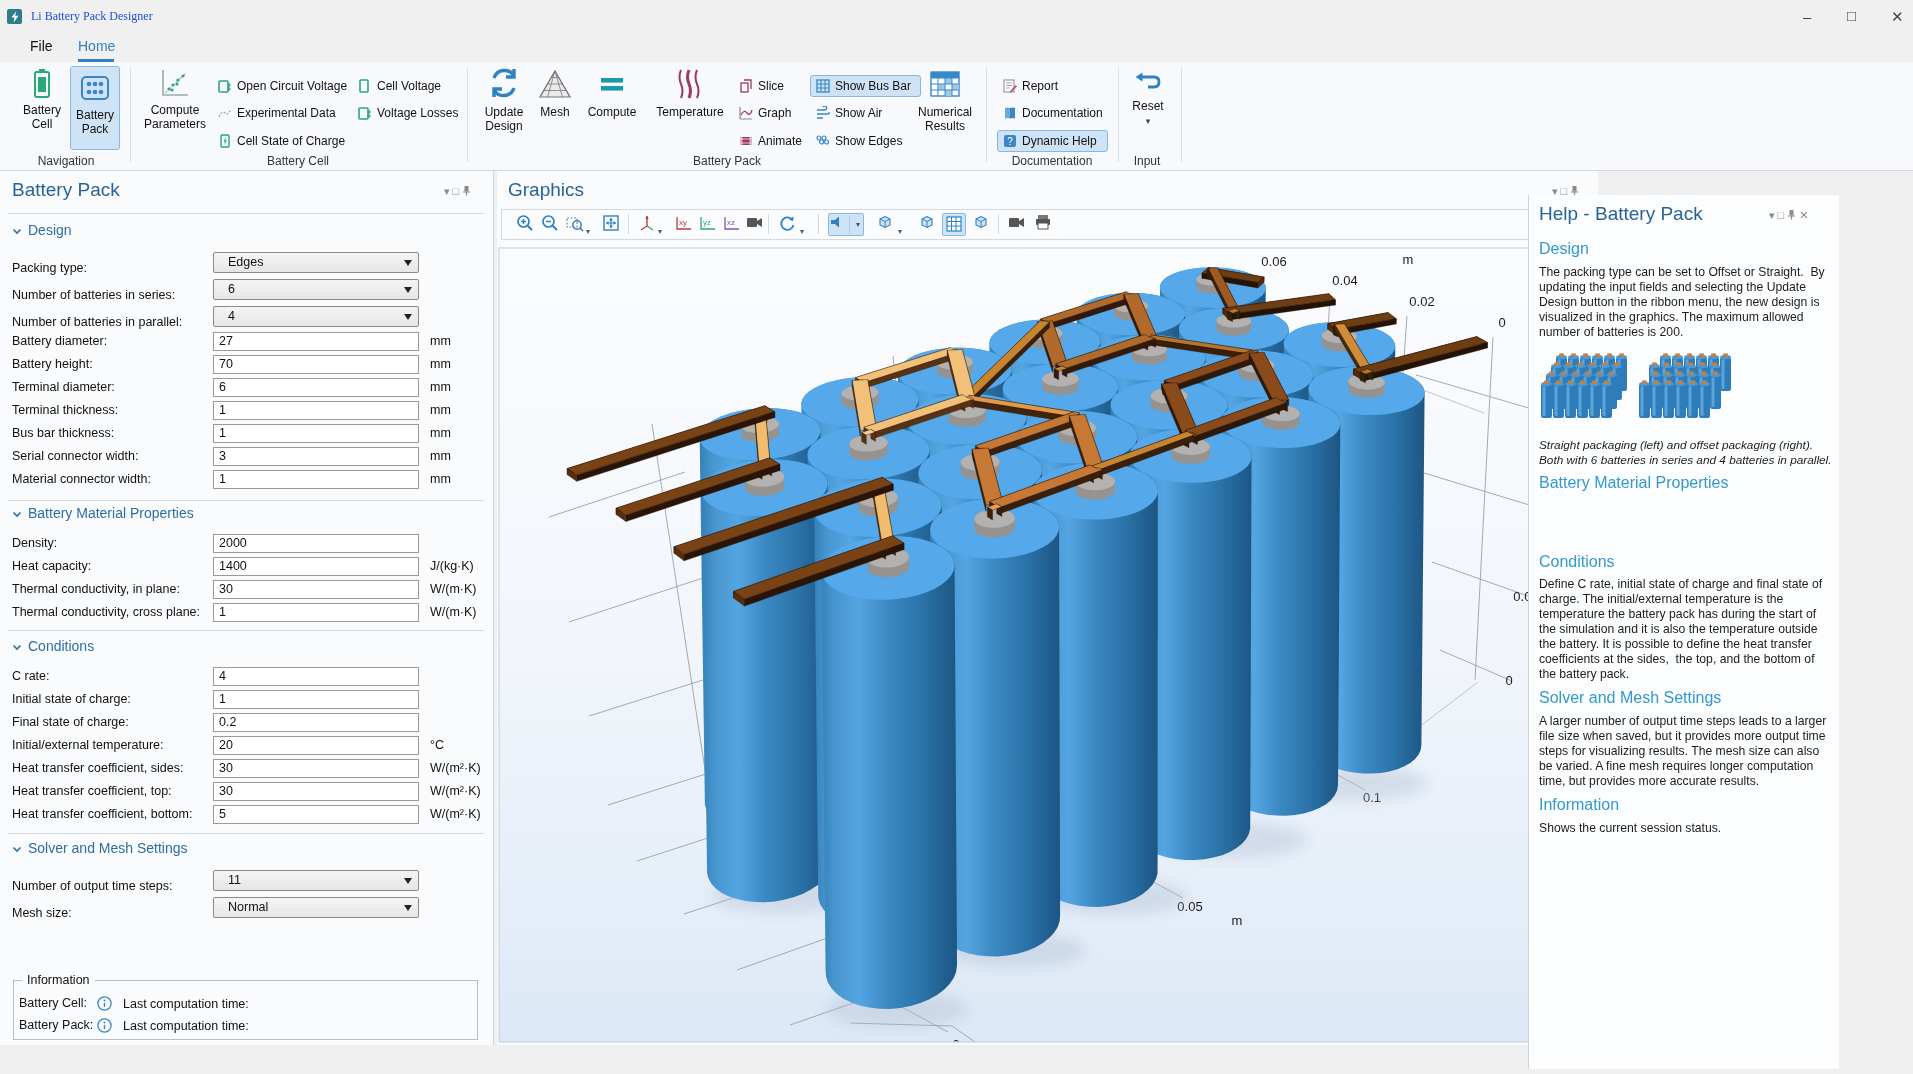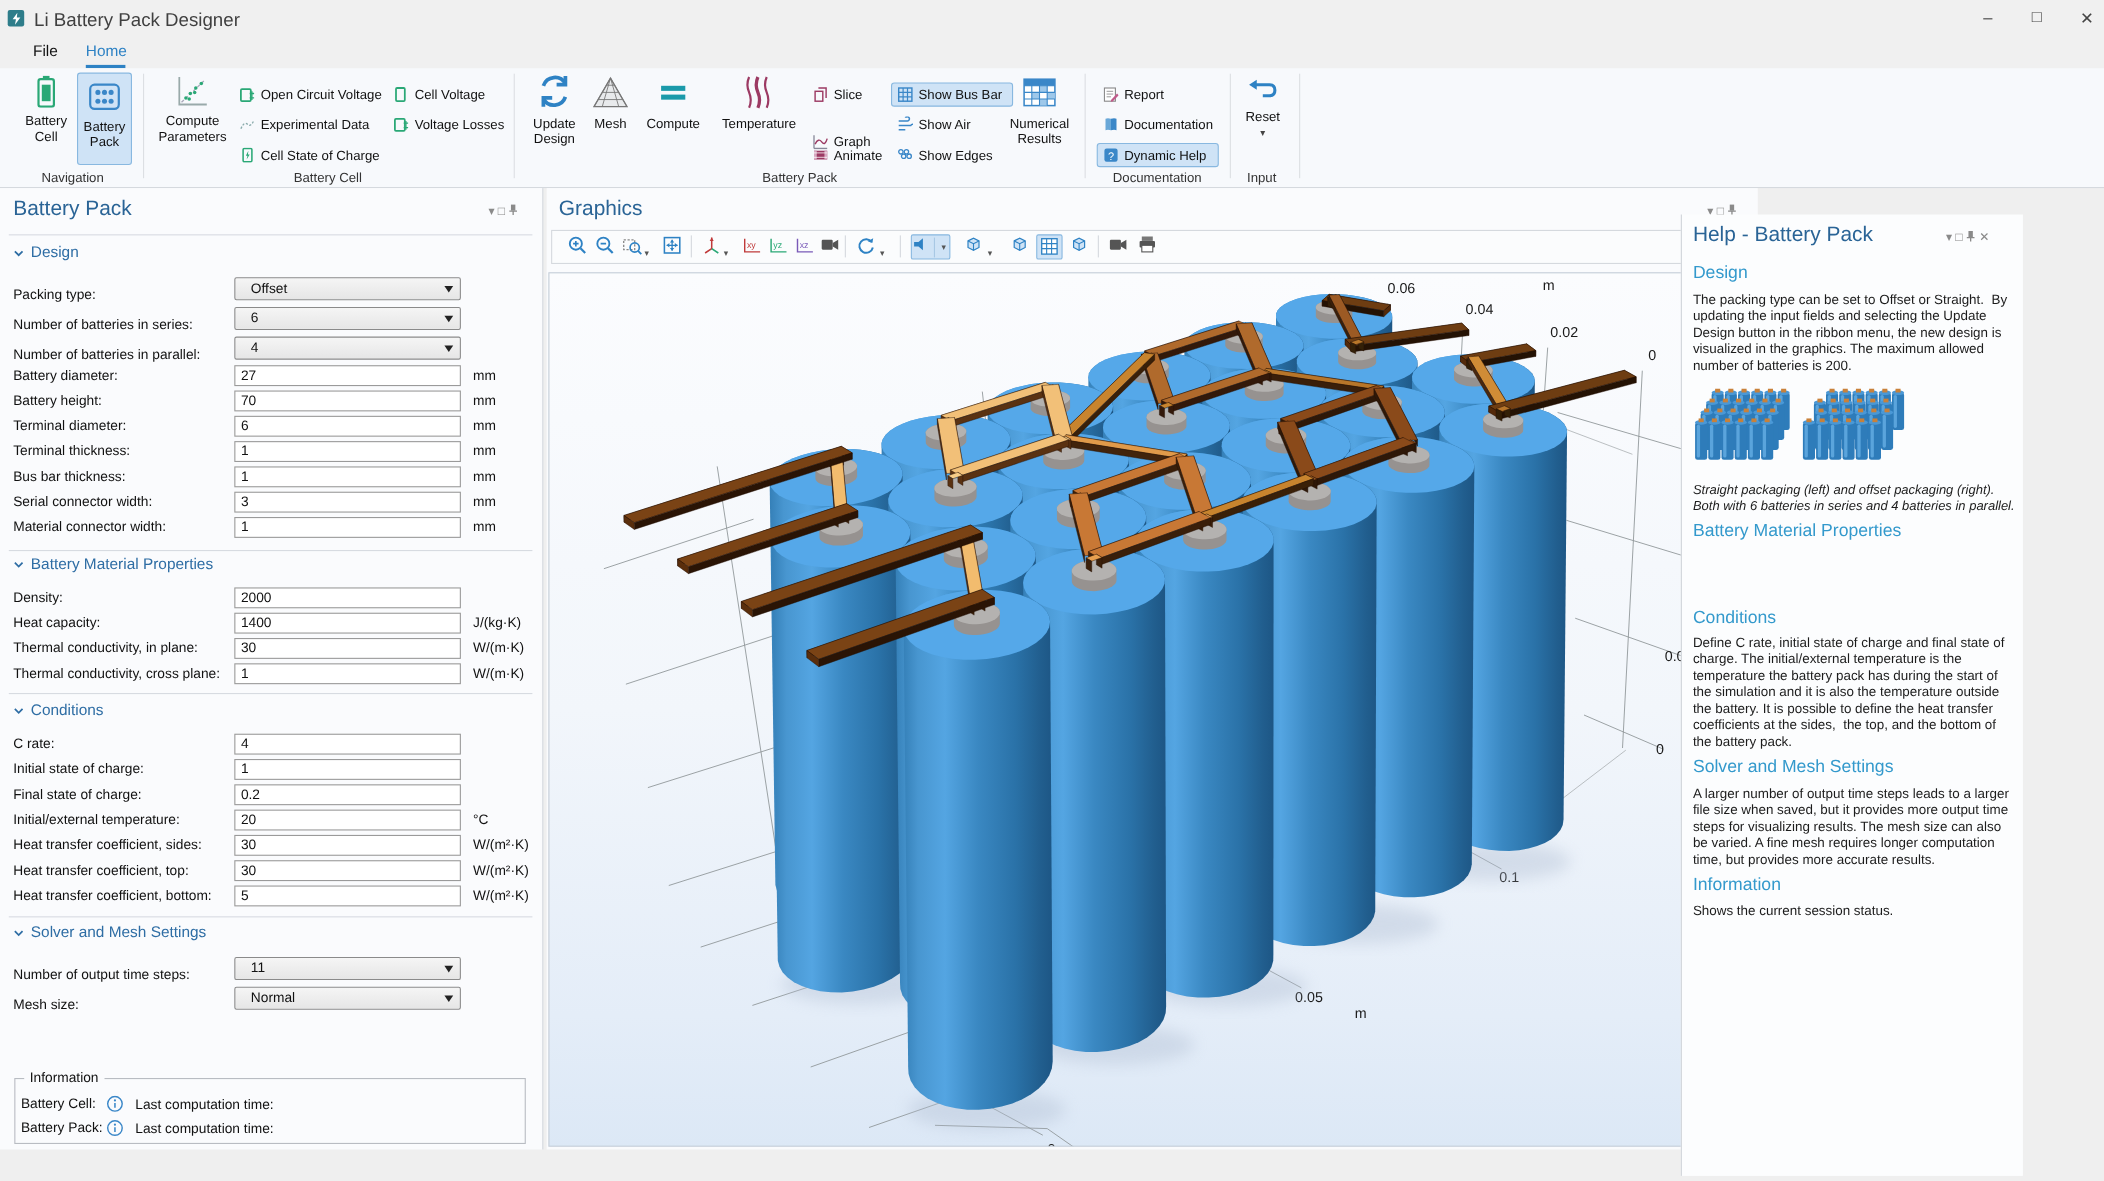--- a/index.html
+++ b/index.html
@@ -1,19 +1,19 @@
 <!DOCTYPE html>
 <html><head><meta charset="utf-8"><style>
 *{margin:0;padding:0;box-sizing:border-box;}
 html,body{width:1913px;height:1074px;overflow:hidden;background:#efefef;
  font-family:"Liberation Sans",sans-serif;-webkit-font-smoothing:antialiased;}
 .titlebar{position:absolute;left:0;top:0;width:1913px;height:32px;background:#f0f0f0;}
 .appicon{position:absolute;left:7px;top:9px;width:15px;height:15px;background:#2e7d8a;border-radius:2px;}
 .appicon svg{position:absolute;left:1.5px;top:1.5px;}
-.apptitle{position:absolute;left:31px;top:9px;font-size:17px;color:#404040;}
+.apptitle{position:absolute;left:31px;top:9px;font-size:12px;color:#1d4ed8;font-family:Liberation Serif, serif;}
 .wbtn{position:absolute;top:8px;font-size:15px;color:#444;}
 .menurow{position:absolute;left:0;top:32px;width:1913px;height:30px;background:#f0f0f0;}
 .mFile{position:absolute;left:30px;top:6px;font-size:14px;color:#111;}
 .mHome{position:absolute;left:78px;top:6px;font-size:14px;color:#2e82c4;}
 .homebar{position:absolute;left:78px;top:27px;width:36px;height:3px;background:#2e82c4;}
 .ribbon{position:absolute;left:0;top:62px;width:1913px;height:109px;background:#f7f9fc;border-bottom:1px solid #d5d9de;}
 .rsep{position:absolute;top:5px;width:1px;height:95px;background:#dcdfe3;}
 .rlabel{position:absolute;top:92px;font-size:12px;color:#333;width:200px;margin-left:-100px;text-align:center;}
 .bigbtn{position:absolute;top:4px;text-align:center;font-size:12px;color:#111;line-height:14px;}
 .bigbtn .ic{margin:0 auto 3px auto;}
@@ -118,21 +118,21 @@
           <g stroke="#9c3a63" fill="none">
             <path d="M8 2 q-3 7 0 14 q3 7 0 14" stroke-width="2"></path>
             <path d="M16 2 q-3 7 0 14 q3 7 0 14" stroke-width="3"></path>
             <path d="M24 2 q-3 7 0 14 q3 7 0 14" stroke-width="2"></path>
           </g>
         </svg></div>Temperature</div>
  <div class="smbtn" style="left:739px;top:13px;"><svg width="14" height="14" viewBox="0 0 14 14">
         <rect x="2" y="4" width="7" height="9" fill="none" stroke="#9c3a63" stroke-width="1.3"></rect>
         <path d="M5 1 h7 v9" stroke="#9c3a63" stroke-width="1.3" fill="none"></path>
       </svg>Slice</div>
- <div class="smbtn" style="left:739px;top:56px;"><svg width="14" height="14" viewBox="0 0 14 14">
+ <div class="smbtn" style="left:739px;top:40px;"><svg width="14" height="14" viewBox="0 0 14 14">
         <path d="M1 13 V1 M1 13 H13" stroke="#889" stroke-width="1.2"></path>
         <path d="M2 9 Q5 3 8 7 T13 4" stroke="#9c3a63" stroke-width="1.3" fill="none"></path>
       </svg>Graph</div>
  <div class="smbtn" style="left:739px;top:68px;"><svg width="14" height="14" viewBox="0 0 14 14">
         <rect x="1" y="3" width="12" height="8" fill="#9c3a63"></rect>
         <rect x="1" y="3" width="2.5" height="8" fill="#d8a8c0"></rect>
         <rect x="10.5" y="3" width="2.5" height="8" fill="#d8a8c0"></rect>
         <path d="M1 5 h12 M1 9 h12" stroke="#fff" stroke-width="0.7"></path>
       </svg>Animate</div>
  <div class="smbtn" style="left:816px;top:13px;"><span style="position:absolute;left:-6px;top:0;width:111px;height:22px;background:#cfe3f6;border:1px solid #88b8e0;border-radius:3px;"></span><span style="position:relative;"><svg width="14" height="14" viewBox="0 0 14 14">
@@ -189,21 +189,21 @@
 <div class="ptitle" style="position:absolute;left:12px;top:8px;">Battery Pack</div>
 <div class="picons" style="left:444px;">▾ □ <svg width="9" height="11" viewBox="0 0 9 11" style="vertical-align:-1px;">
         <rect x="2.5" y="1" width="4" height="5.5" fill="#8a8a8a"></rect>
         <path d="M1 7 h7 M4.5 7 v3.5" stroke="#8a8a8a" stroke-width="1.2"></path>
       </svg></div>
 <div class="hsep" style="top:42px;"></div>
 <div style="position:absolute;left:12px;top:50px;"><svg width="10" height="8" viewBox="0 0 10 8" style="margin-right:6px;">
         <path d="M1.5 2.5 L5 6 L8.5 2.5" stroke="#2e6da4" stroke-width="1.6" fill="none"></path>
       </svg><span class="sech">Design</span></div>
 <div class="lbl" style="top:90px;">Packing type:</div>
-    <div class="dd" style="top:81px;"><span class="dtx">Offset</span><span class="arr"></span></div>
+    <div class="dd" style="top:81px;"><span class="dtx">Edges</span><span class="arr"></span></div>
 <div class="lbl" style="top:117px;">Number of batteries in series:</div>
     <div class="dd" style="top:108px;"><span class="dtx">6</span><span class="arr"></span></div>
 <div class="lbl" style="top:144px;">Number of batteries in parallel:</div>
     <div class="dd" style="top:135px;"><span class="dtx">4</span><span class="arr"></span></div>
 <div class="lbl" style="top:163px;">Battery diameter:</div>
     <div class="tin" style="top:161px;">27</div>
     <div class="unit" style="top:163px;">mm</div>
 <div class="lbl" style="top:186px;">Battery height:</div>
     <div class="tin" style="top:184px;">70</div>
     <div class="unit" style="top:186px;">mm</div>

